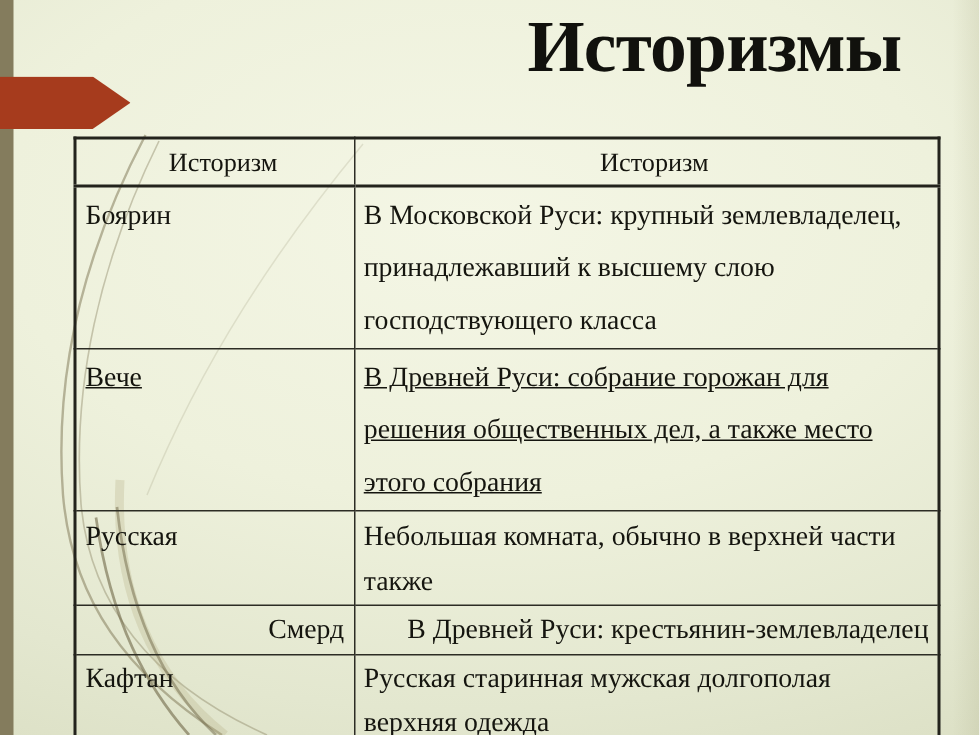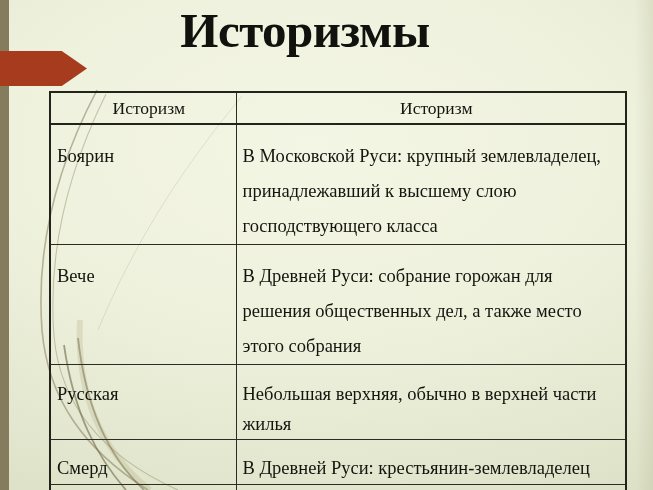--- a/index.html
+++ b/index.html
@@ -24,21 +24,21 @@
     position:absolute;left:0;top:51px;width:87px;height:35px;
     clip-path:polygon(0 0,71% 0,100% 50%,71% 100%,0 100%);
     background:linear-gradient(to bottom,#b0431f,#9a3417);
   }
   .stems{
     position:absolute;left:0;top:0;width:653px;height:490px;
     pointer-events:none;
   }
   .page-title{
     position:absolute;left:9px;top:2px;width:592px;
-    text-align:center;
+    text-align:right;
     font-size:49px;font-weight:bold;color:#11110d;
     letter-spacing:-0.5px;
   }
   table.hist{
     position:absolute;left:49px;top:91px;
     width:578px;
     border-collapse:collapse;
     table-layout:fixed;
     background:transparent;
   }
@@ -55,27 +55,27 @@
     font-weight:normal;
     font-size:17.5px;
     text-align:center;
     vertical-align:middle;
     border-bottom:2px solid #23231c;
     padding-left:12px;
   }
   table.hist td{
     font-size:18.5px;
     vertical-align:top;
-    padding:14px 6px 0 6px;
+    padding:2px 6px 0 6px;
   }
   tr.r0 td{height:102px;line-height:35px;}
-  tr.r1 td{height:72px; line-height:35px;}
+  tr.r1 td{height:72px; line-height:35px;text-decoration:underline;}
   tr.r2 td{height:33px; line-height:30px;}
   tr.r3 td{height:36px; line-height:31px;}
-  tr.r4 td{height:30px; line-height:28px;}
+  tr.r4 td{height:30px; line-height:28px;text-align:right;}
   tr.r5 td{height:56px; line-height:29px;}
 </style>
 </head>
 <body>
 
 <div class="slide">
 
   <div class="left-strip" style="background: rgb(132, 124, 93);"></div>
 
   <svg class="stems" width="653" height="490" viewBox="0 0 653 490" xmlns="http://www.w3.org/2000/svg">
@@ -106,21 +106,21 @@
         <tr class="r0">
           <td>Боярин</td>
           <td>В Московской Руси: крупный землевладелец, принадлежавший к высшему слою господствующего класса</td>
         </tr>
         <tr class="r1">
           <td>Вече</td>
           <td>В&nbsp;Древней Руси: собрание горожан для решения общественных дел, а также место этого собрания</td>
         </tr>
         <tr class="r2">
           <td>Русская</td>
-          <td>Небольшая верхняя, обычно в верхней части жилья</td>
+          <td>Небольшая комната, обычно в верхней части также</td>
         </tr>
         <tr class="r4">
           <td>Смерд</td>
           <td>В&nbsp;Древней Руси: крестьянин-землевладелец</td>
         </tr>
         <tr class="r5">
           <td>Кафтан</td>
           <td>Русская старинная мужская долгополая верхняя одежда</td>
         </tr>
       </tbody>

